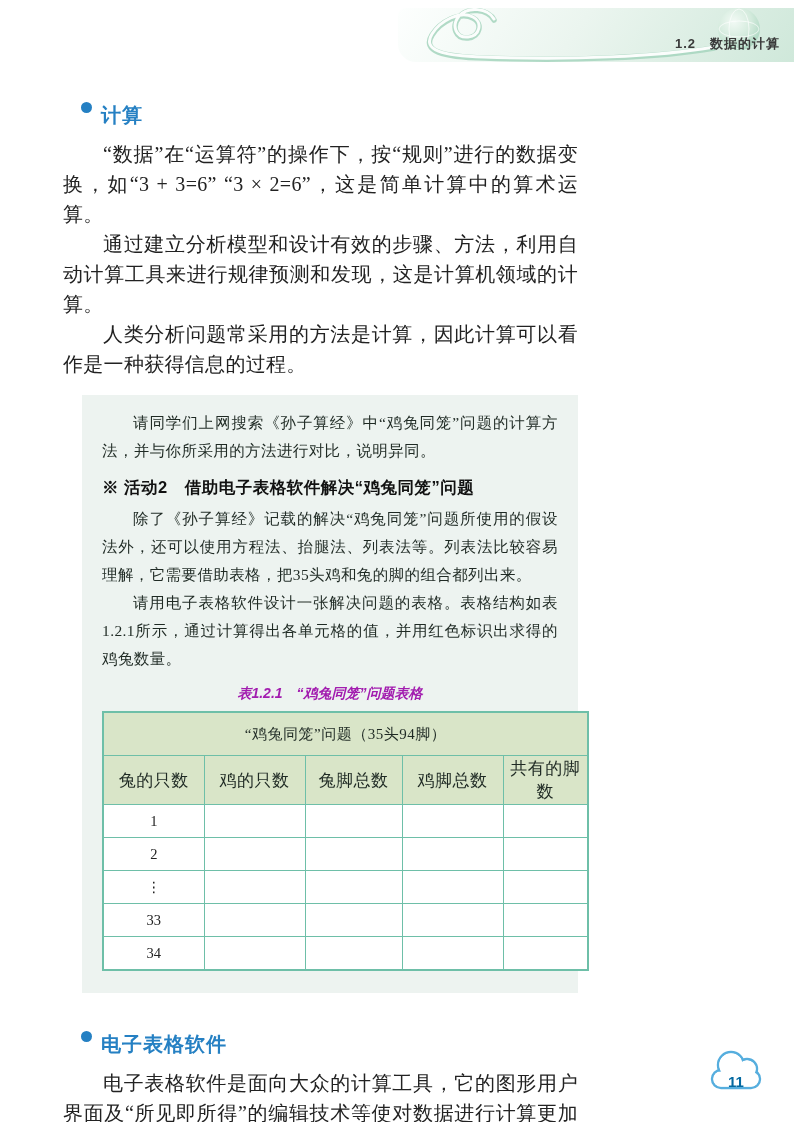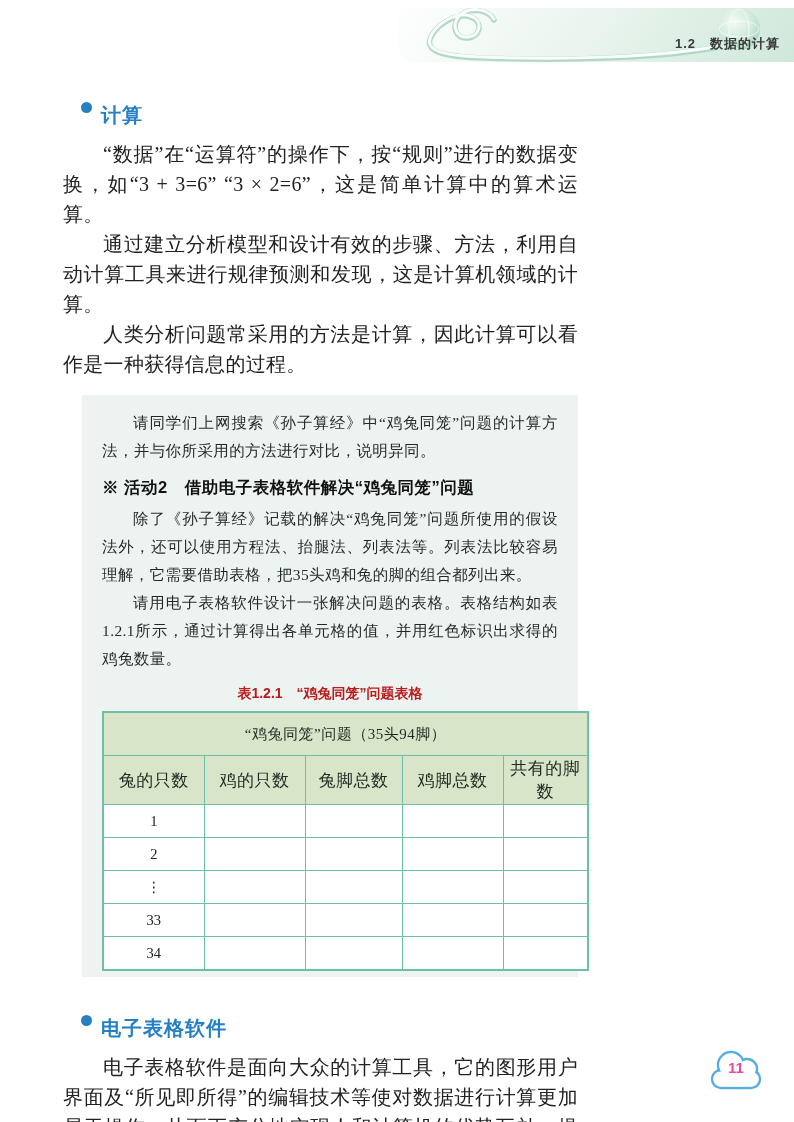--- a/index.html
+++ b/index.html
@@ -35,34 +35,34 @@
   }
 
   .body-par {
     margin:0; font-size:20px; line-height:30px; color:#222222;
     text-align:justify; text-indent:2em; letter-spacing:0.3px;
   }
 
   
   .activity-box {
     margin:16px 0 0 19px; width:456px; background:#edf3f0;
-    padding:14px 20px 6px 20px;
+    padding:14px 20px 22px 20px;
   }
   .kai-par {
     margin:0; font-size:15.5px; line-height:28px; color:#1f2a24;
     text-align:justify; text-indent:2em; letter-spacing:0.4px;
   }
   .activity-heading {
     margin:12px 0 6px 0; font-family:"Liberation Sans", sans-serif;
     font-weight:bold; font-size:16.5px; color:#111111; letter-spacing:0.5px;
   }
   .table-caption {
     margin:12px 0 8px 0; text-align:center;
     font-family:"Liberation Sans", sans-serif; font-weight:bold;
-    font-size:14px; color:#b91c1c;
+    font-size:14px; color:#a21caf;font-style:italic;
   }
 
   table.ctable {
     border-collapse:collapse; width:100%; background:#ffffff;
     border:2.5px solid #6ebfa8; table-layout:fixed;
   }
   table.ctable td, table.ctable th { border:1.5px solid #6ebfa8; }
   .ctable .title-cell {
     background:#d9e5c8; height:40px; text-align:center;
     font-size:15px; color:#1f2a24; font-weight:normal; letter-spacing:0.5px;
@@ -74,23 +74,23 @@
   .ctable td { height:30px; text-align:center; font-size:14.5px; color:#222; }
   .col-a { width:101px; } .col-b { width:101px; } .col-c { width:97px; }
   .col-d { width:101px; } .col-e { width:85px; }
 
   .spacer-after-box { height:34px; }
 
   
   .cloud-wrap { position:absolute; left:706px; top:1046px; width:60px; height:50px; }
   .cloud-wrap svg { position:absolute; left:0; top:0; }
   .cloud-num {
-    position:absolute; left:0; top:13px; width:60px; text-align:center;
-    font-family:"Liberation Sans", sans-serif; font-weight:bold;
-    font-size:15px; color:#ec4899;
+    position:absolute; left:0; top:27px; width:60px; text-align:center;
+    font-family:"Liberation Sans", sans-serif; font-weight:bold;
+    font-size:15px; color:#0369a1;
   }
 </style>
 </head>
 <body>
 
 <div class="page">
 
   <div class="header-band">
     <svg width="396" height="54" viewBox="0 0 396 54" aria-hidden="true">
       <defs>

